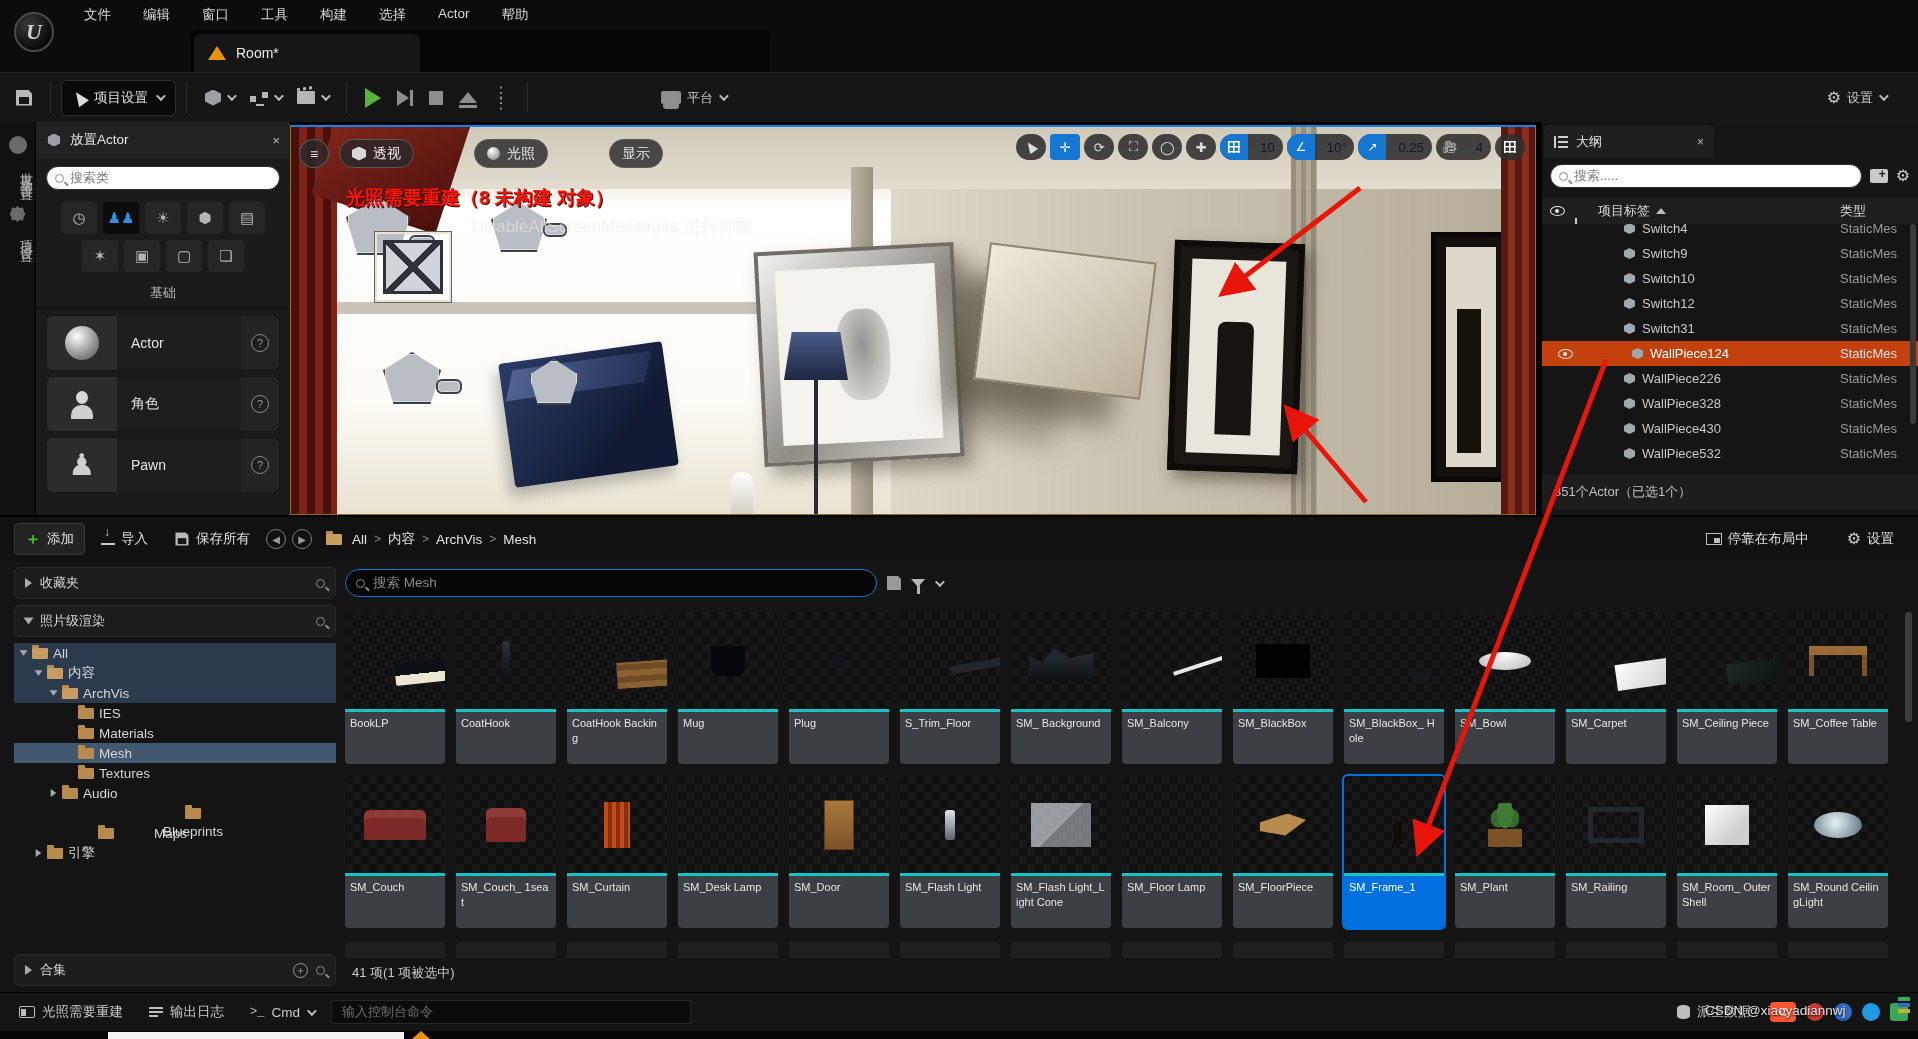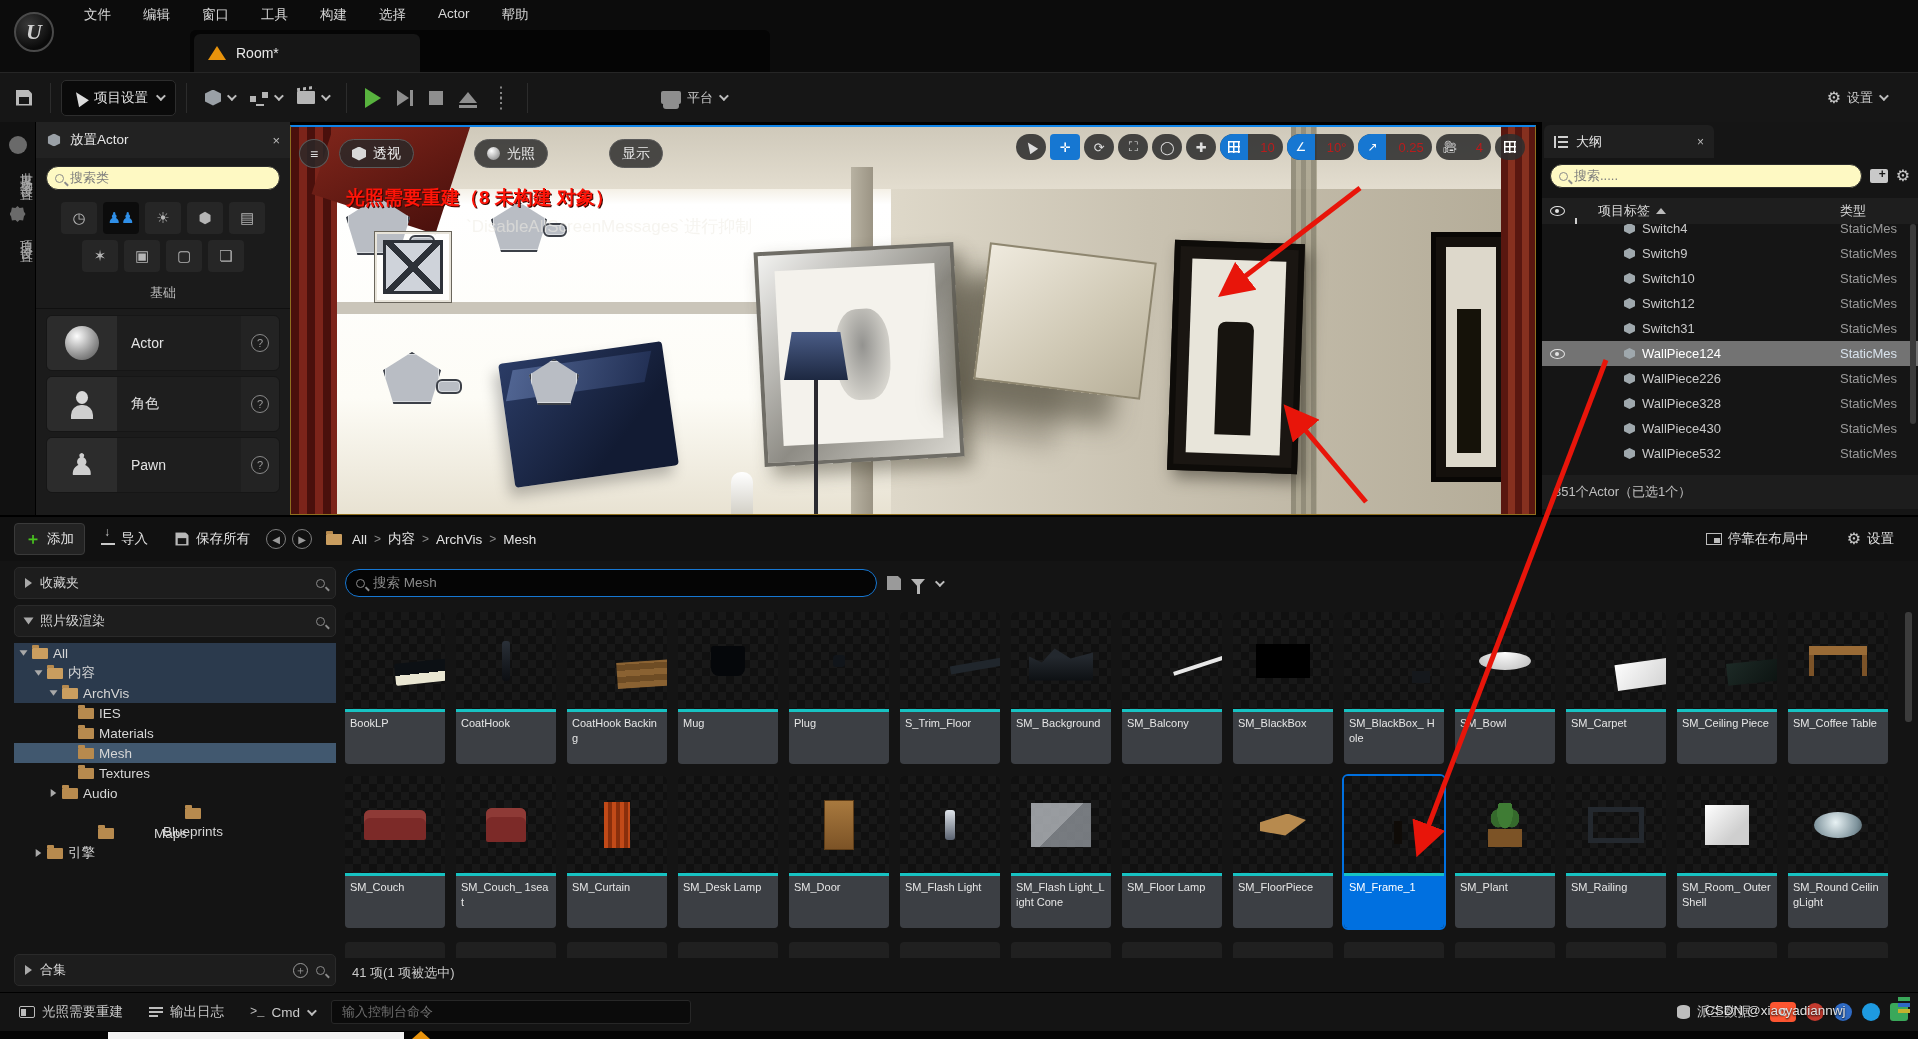--- a/index.html
+++ b/index.html
@@ -62,21 +62,21 @@
   .lstrip { position:absolute; left:0; top:122px; width:36px; height:870px; background:#111; border-right:1px solid #000; }
   .lstrip .dot-ico { width:18px; height:18px; border-radius:50%; background:#6a6a6a; margin:14px auto 8px auto; }
   .vtext { writing-mode:vertical-rl; color:#a9a9a9; font-size:13px; letter-spacing:3px; margin:4px auto; display:block; text-align:center; width:100%; }
   .lstrip .gear2 { width:16px; height:16px; background:#6a6a6a; clip-path:polygon(50% 0,63% 13%,85% 10%,90% 35%,100% 50%,90% 65%,85% 90%,63% 87%,50% 100%,37% 87%,15% 90%,10% 65%,0 50%,10% 35%,15% 10%,37% 13%); margin:26px auto 8px auto;}
 
   
   .placement { position:absolute; left:36px; top:122px; width:254px; height:393px; background:#1b1b1b; }
   .pl-head { height:36px; display:flex; align-items:center; gap:8px; padding:0 10px; background:#222; }
   .pl-title { color:#e6e6e6; font-size:13.5px; flex:1; }
   .pl-x { color:#bbb; font-size:13px; }
-  .searchbox { background:#fef9c3; border:1px solid #2c2c2c; border-radius:12px; height:24px; display:flex; align-items:center; gap:6px; padding:0 8px; color:#7c7c7c; }
+  .searchbox { background:#ffffff; border:1px solid #2c2c2c; border-radius:12px; height:24px; display:flex; align-items:center; gap:6px; padding:0 8px; color:#7c7c7c; }
   .mag { width:9px; height:9px; border:1.5px solid #8b8b8b; border-radius:50%; position:relative; flex:none;}
   .mag::after{content:""; position:absolute; left:8px; top:8px; width:5px; height:1.5px; background:#8b8b8b; transform:rotate(45deg);}
   .pl-search { margin:8px 10px; }
   .fgrid { display:flex; flex-wrap:wrap; gap:6px; justify-content:center; padding:4px 10px; }
   .fico { width:36px; height:32px; background:#262626; border-radius:4px; display:flex; align-items:center; justify-content:center; color:#b5b5b5; font-size:15px;}
   .fico.sel { background:#0c0c0c; color:#2f8fe8; }
   .pl-cat { text-align:center; color:#bdbdbd; padding:8px 0 6px 0; border-bottom:1px solid #101010; margin:0 0 6px 0;}
   .pl-item { display:flex; align-items:center; margin:5px 10px; background:#232323; border:1px solid #161616; border-radius:6px; height:56px; overflow:hidden;}
   .pl-thumb { width:70px; height:100%; background:#2c2c2c; display:flex; align-items:center; justify-content:center; }
   .pl-label { flex:1; color:#e3e3e3; font-size:14px; padding-left:14px; background:#1e1e1e; height:100%; display:flex; align-items:center;}
@@ -122,21 +122,21 @@
   .vpill { position:absolute; top:12px; height:29px; background:rgba(40,40,40,.82); border:1px solid #5a5a5a; border-radius:15px; display:flex; align-items:center; gap:7px; padding:0 12px; color:#e8e8e8; font-size:14px;}
   .vburger { position:absolute; top:12px; left:8px; width:30px; height:29px; border-radius:50%; background:rgba(40,40,40,.82); border:1px solid #5a5a5a; color:#ddd; display:flex; align-items:center; justify-content:center; font-size:14px;}
   .cubewire { width:14px; height:14px; background:#d8d8d8; clip-path:polygon(50% 0,100% 25%,100% 75%,50% 100%,0 75%,0 25%); }
   .litball { width:13px; height:13px; border-radius:50%; background:radial-gradient(circle at 35% 30%, #fff, #777); }
   .vtools { position:absolute; top:7px; right:10px; display:flex; gap:4px; align-items:center; }
   .vtb { height:26px; min-width:30px; background:rgba(45,45,45,.88); border-radius:13px; display:flex; align-items:center; justify-content:center; color:#ddd; padding:0 7px; font-size:13px; gap:4px;}
   .vtb.blue { background:#1677d2; color:#fff; border-radius:4px;}
   .vtb.split { padding:0; overflow:hidden; border-radius:13px;}
   .vtb.split .ic { background:#1677d2; color:#fff; width:28px; height:26px; display:flex; align-items:center; justify-content:center; font-size:12px;}
   .vtb.split .ic.dark { background:transparent; color:#ddd; }
-  .vtb.split .val { padding:0 8px; color:#b91c1c; }
+  .vtb.split .val { padding:0 8px; color:#0f172a; }
   .gridglyph { display:inline-block; width:12px; height:12px; background:
       linear-gradient(#fff,#fff) 0 0/12px 1.5px no-repeat,
       linear-gradient(#fff,#fff) 0 5px/12px 1.5px no-repeat,
       linear-gradient(#fff,#fff) 0 10px/12px 1.5px no-repeat,
       linear-gradient(90deg,#fff,#fff) 0 0/1.5px 12px no-repeat,
       linear-gradient(90deg,#fff,#fff) 5px 0/1.5px 12px no-repeat,
       linear-gradient(90deg,#fff,#fff) 10px 0/1.5px 12px no-repeat; }
 
   
   .outliner { position:absolute; left:1542px; top:122px; width:376px; height:393px; background:#151515; }
@@ -147,21 +147,21 @@
       linear-gradient(#cfcfcf,#cfcfcf) 4px 10px/10px 2px no-repeat,
       linear-gradient(#cfcfcf,#cfcfcf) 0 0/2px 12px no-repeat; }
   .o-x { margin-left:auto; color:#bbb; font-size:12px;}
   .o-searchrow { position:absolute; left:8px; top:42px; right:8px; display:flex; align-items:center; gap:8px; }
   .o-search { flex:1; }
   .o-addf { width:18px; height:14px; background:#c9c9c9; border-radius:2px; position:relative; }
   .o-addf::after{content:"+"; position:absolute; right:2px; top:-2px; color:#151515; font-weight:bold; font-size:12px;}
   .o-head { position:absolute; left:0; top:76px; right:0; height:26px; background:#1e1e1e; display:flex; align-items:center; color:#d8d8d8; font-size:13px; }
   .o-rows { position:absolute; left:0; top:102px; right:0; height:246px; overflow:hidden; }
   .o-row { height:25px; display:flex; align-items:center; color:#c9c9c9; }
-  .o-row.sel { background:#737373; color:#fff; }
+  .o-row.sel { background:#c2410c; color:#fff;padding-left:8px; }
   .o-eyec { width:30px; display:flex; justify-content:center; }
   .o-pinc { width:26px; }
   .eye { width:15px; height:10px; border:1.5px solid #e3e3e3; border-radius:50%; position:relative; }
   .eye::after { content:""; position:absolute; left:4px; top:2px; width:4px; height:4px; border-radius:50%; background:#e3e3e3; }
   .meshcube { width:11px; height:11px; background:#9fa8ad; clip-path:polygon(50% 0,100% 25%,100% 75%,50% 100%,0 75%,0 25%); margin:0 7px 0 26px; flex:none;}
   .o-name { flex:1; white-space:nowrap; overflow:hidden; }
   .o-type { width:78px; color:#9a9a9a; white-space:nowrap; overflow:hidden; flex:none;}
   .o-row.sel .o-type { color:#d8e2ec; }
   .o-footer { position:absolute; left:0; bottom:6px; right:0; height:34px; background:#1d1d1d; display:flex; align-items:center; padding:0 12px; color:#c0c0c0; }
   .o-scroll { position:absolute; right:2px; top:102px; width:6px; height:200px; background:#3a3a3a; border-radius:3px; }

